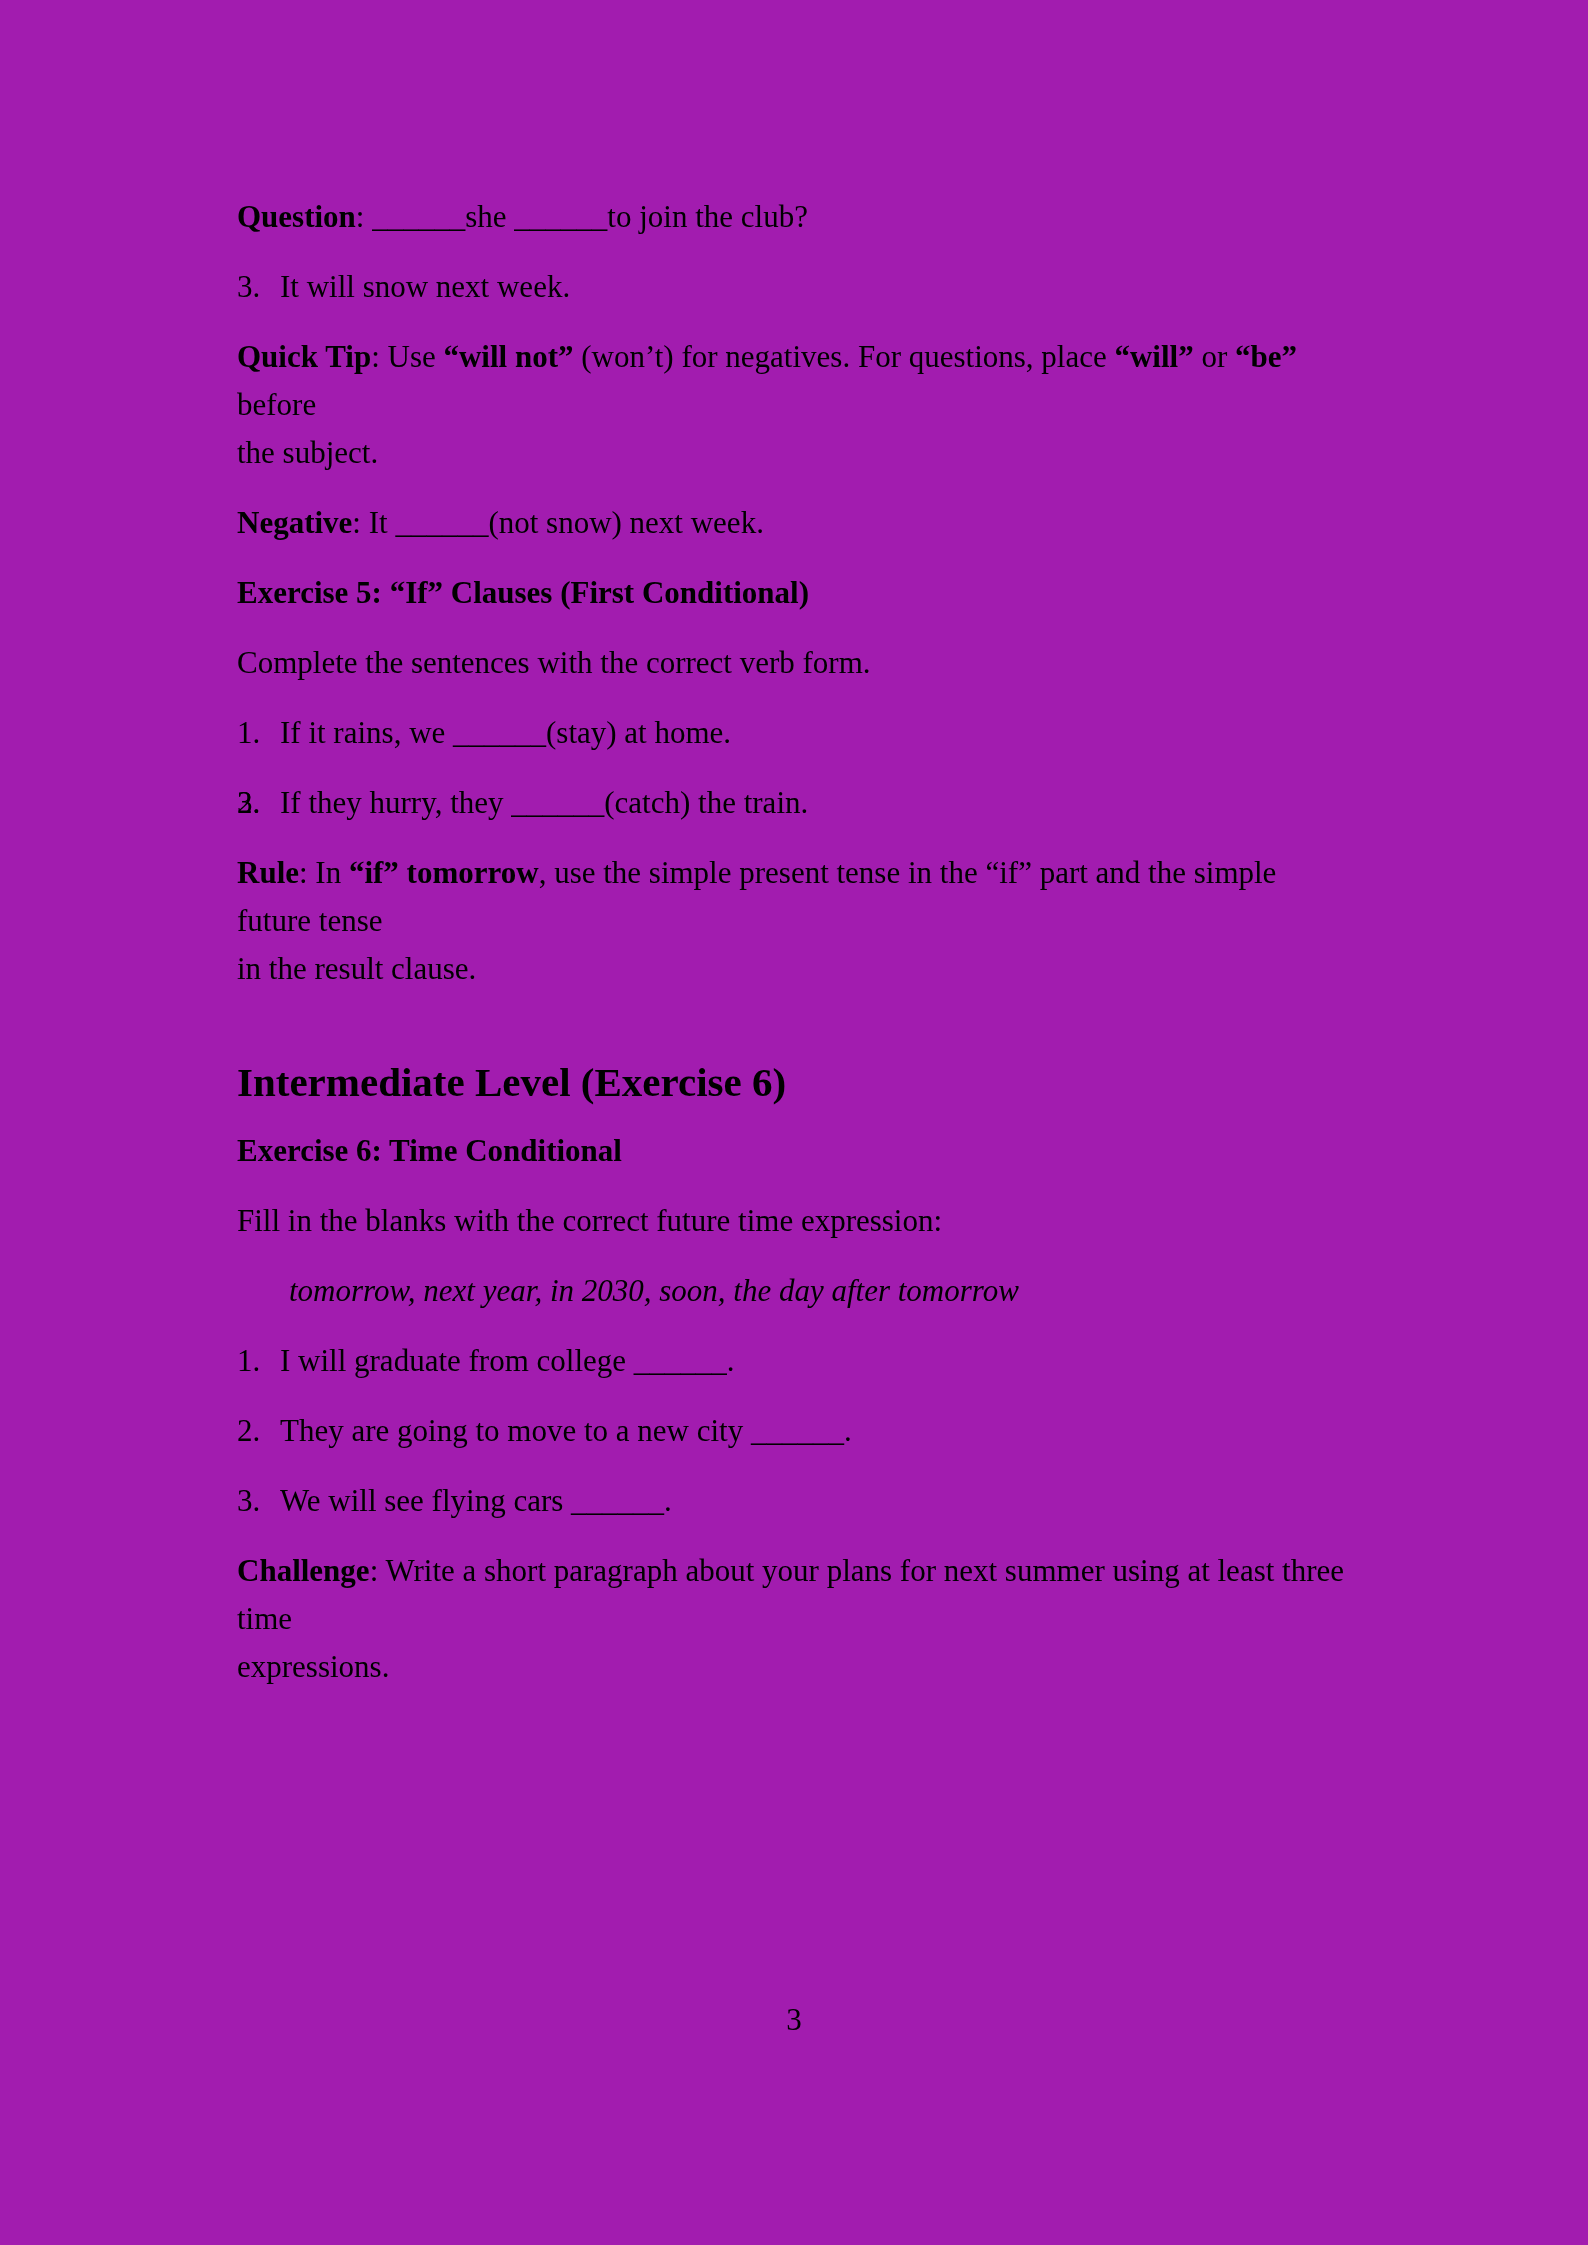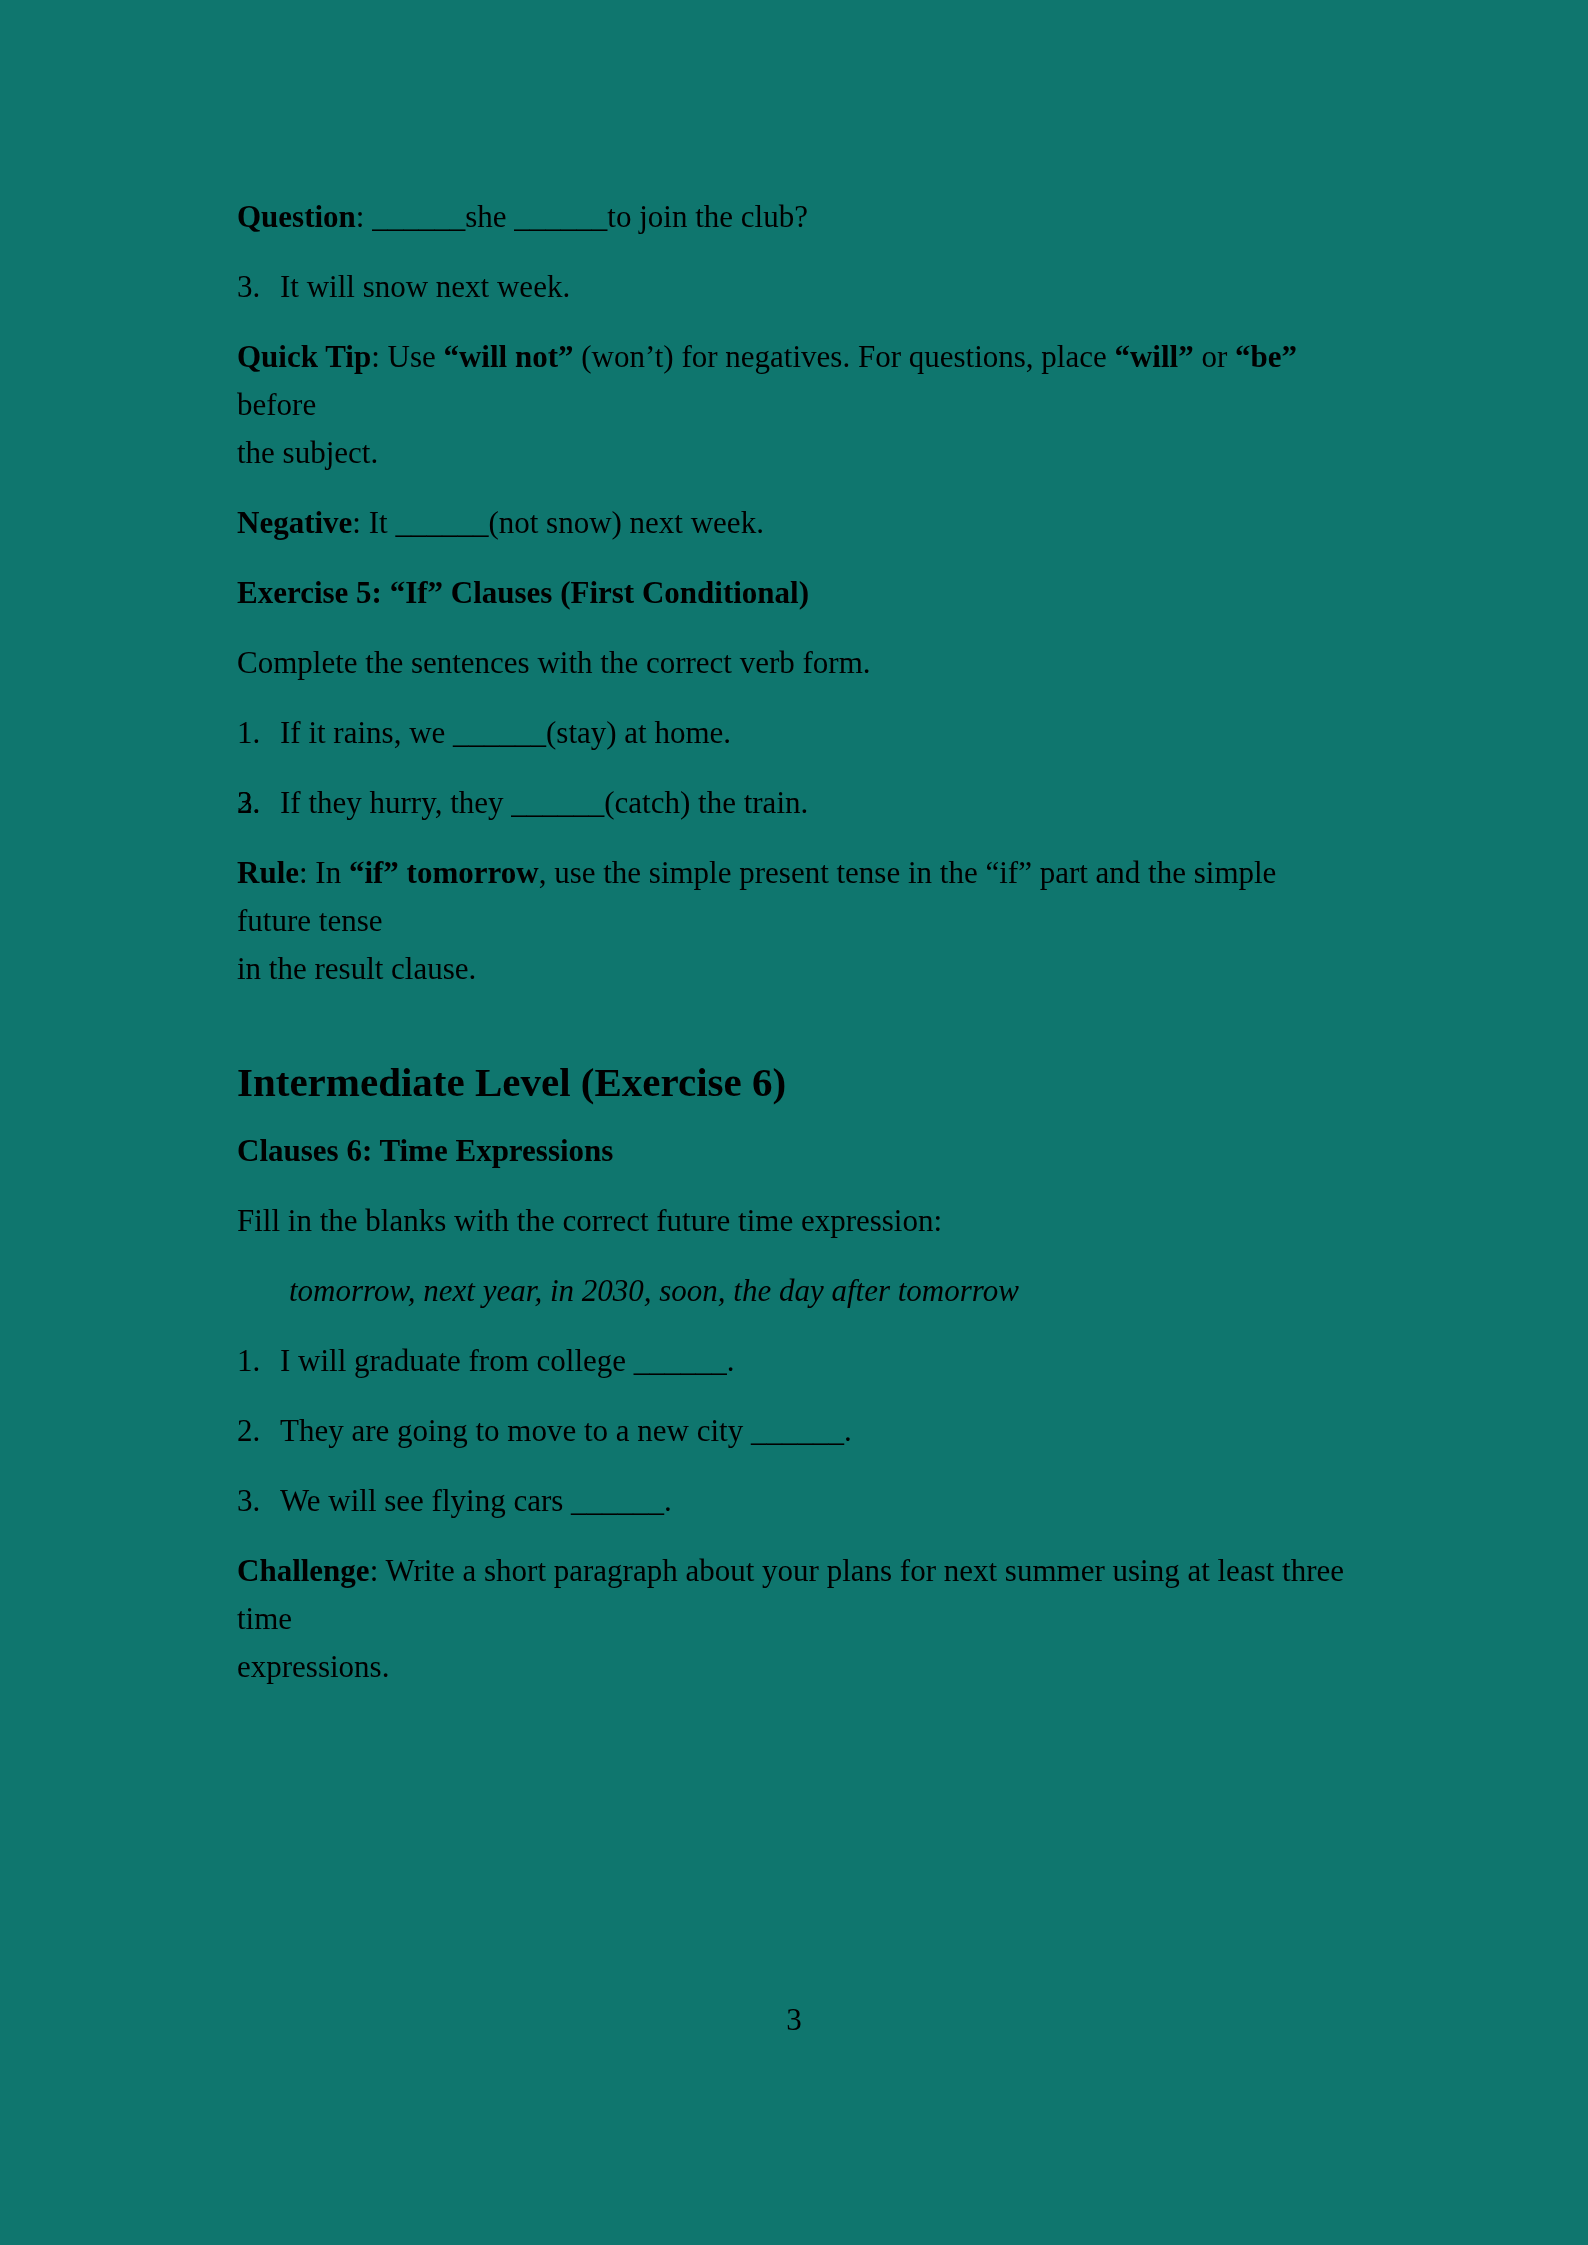--- a/index.html
+++ b/index.html
@@ -4,21 +4,21 @@
 <style>
   html, body {
     margin: 0;
     padding: 0;
     background: #ffffff;
   }
   .page {
     position: relative;
     width: 1588px;
     height: 2245px;
-    background: #0f766e;
+    background: #a21caf;
     color: #000000;
     font-family: "Liberation Serif", serif;
     overflow: hidden;
   }
   .doc {
     position: absolute;
     left: 237px;
     top: 193px;
     width: 1121px;
   }
@@ -66,21 +66,21 @@
       <div class="p list"><span class="num">3.</span><span>It will snow next week.</span></div>
       <div class="p para"><span class="b">Quick Tip</span><span>: Use </span><span class="b">“will not”</span><span> (won’t) for negatives. For questions, place </span><span class="b">“will”</span><span> or </span><span class="b">“be”</span><span> before</span><br><span>the subject.</span></div>
       <div class="p para"><span class="b">Negative</span><span>: It ______(not snow) next week.</span></div>
       <div class="p h2"><span class="b">Exercise 5: “If” Clauses (First Conditional)</span></div>
       <div class="p para"><span>Complete the sentences with the correct verb form.</span></div>
       <div class="p list"><span class="num">1.</span><span>If it rains, we ______(stay) at home.</span></div>
       <div class="p list"><span class="num">2.</span></div>
       <div class="p list"><span class="num">3.</span><span>If they hurry, they ______(catch) the train.</span></div>
       <div class="p para"><span class="b">Rule</span><span>: In </span><span class="b">“if” tomorrow</span><span>, use the simple present tense in the “if” part and the simple future tense</span><br><span>in the result clause.</span></div>
       <div class="p h1"><span class="b">Intermediate Level (Exercise 6)</span></div>
-      <div class="p h2"><span class="b">Clauses 6: Time Expressions</span></div>
+      <div class="p h2"><span class="b">Exercise 6: Time Conditional</span></div>
       <div class="p para"><span>Fill in the blanks with the correct future time expression:</span></div>
       <div class="p quote"><span class="i">tomorrow, next year, in 2030, soon, the day after tomorrow</span></div>
       <div class="p list"><span class="num">1.</span><span>I will graduate from college ______.</span></div>
       <div class="p list"><span class="num">2.</span><span>They are going to move to a new city ______.</span></div>
       <div class="p list"><span class="num">3.</span><span>We will see flying cars ______.</span></div>
       <div class="p para"><span class="b">Challenge</span><span>: Write a short paragraph about your plans for next summer using at least three time</span><br><span>expressions.</span></div>
     </div>
   <div class="page-number">3</div>
 </div>
 

